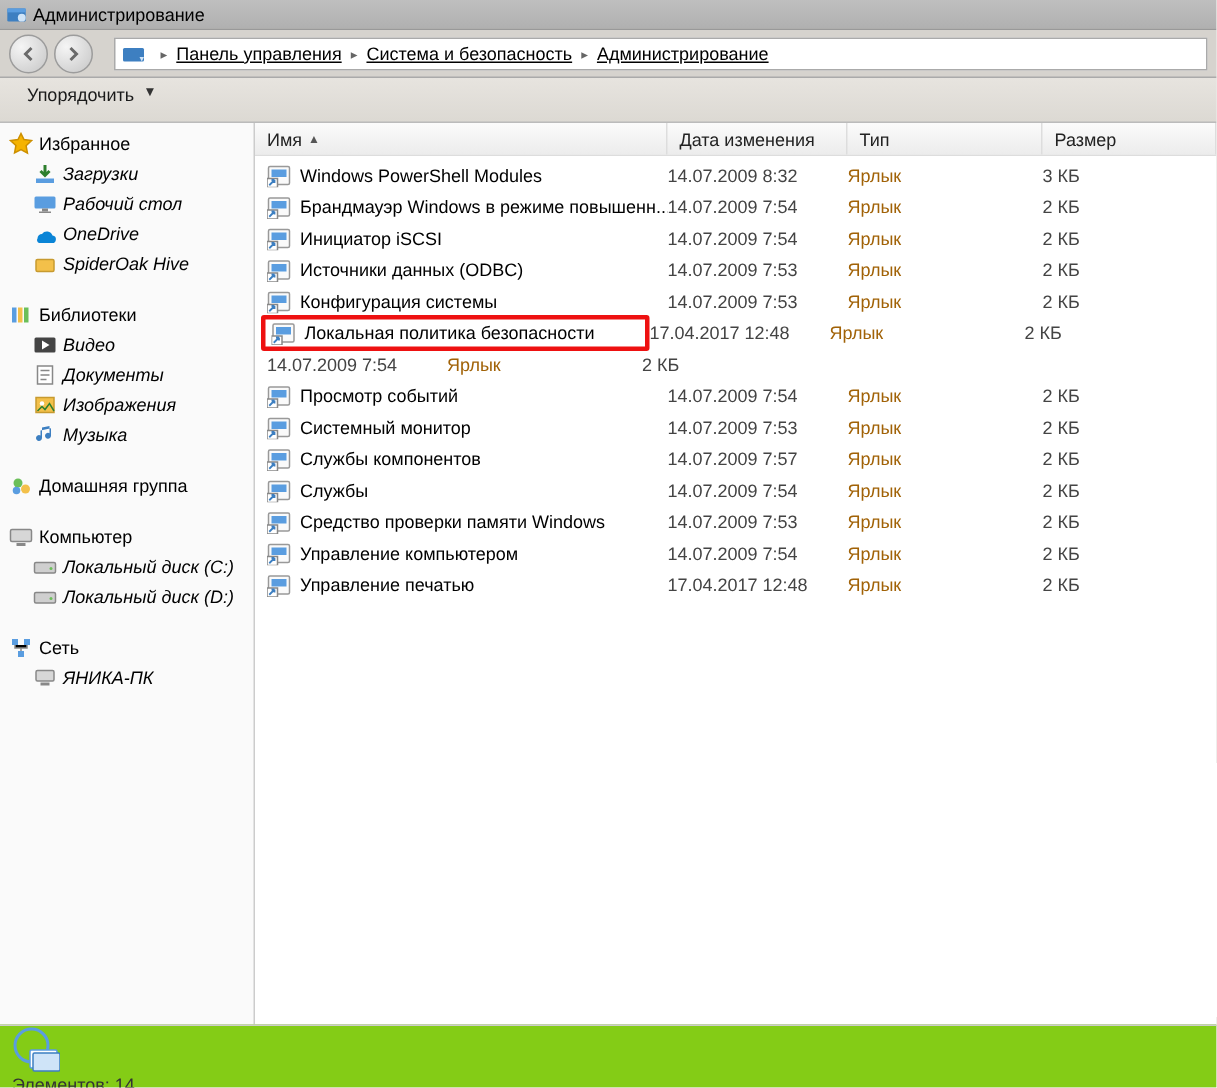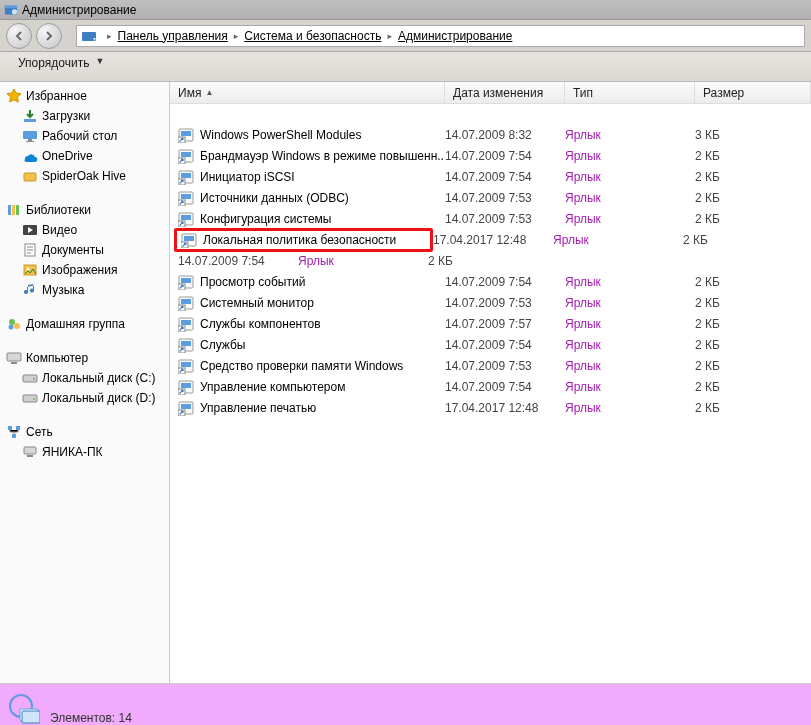--- a/index.html
+++ b/index.html
@@ -81,69 +81,70 @@
   .side-group-header, .side-item {
     display: flex; align-items: center;
     height: 20px;
     padding: 0 6px;
     font-size: 12px;
     white-space: nowrap;
     overflow: hidden;
     text-overflow: ellipsis;
   }
   .side-group-header { font-weight: normal; }
-  .side-item { padding-left: 22px; }
+  .side-item { padding-left: 22px; font-style: italic; }
   .side-icon { width: 16px; height: 16px; margin-right: 4px; display: inline-flex; align-items: center; justify-content: center; font-size: 12px; }
   .main { flex: 1; display: flex; flex-direction: column; }
   .columns {
     display: flex;
     height: 22px;
     border-bottom: 1px solid #ddd;
     background: linear-gradient(#fbfbfb,#ececec);
   }
   .col-header {
     border-right: 1px solid #ddd;
     display: flex; align-items: center;
     padding: 0 8px;
     font-size: 12px; color: #222;
     position: relative;
   }
   .col-name { width: 275px; }
   .col-date { width: 120px; }
   .col-type { width: 130px; }
   .col-size { flex: 1; }
   .sort-arrow { font-size: 8px; margin-left: 4px; color: #555; }
-  .file-list { flex: 1; overflow-y: auto; padding-top: 20px; }
+  .file-list { flex: 1; overflow-y: auto; padding-top: 2px; }
   .file-row {
     display: flex;
     height: 21px;
     align-items: center;
     font-size: 12px;
     padding-left: 8px;
   }
   .file-row .cell-name { width: 267px; display: flex; align-items: center; overflow: hidden; white-space: nowrap; text-overflow: ellipsis; }
   .file-row .cell-date { width: 120px; color: #444; }
-  .file-row .cell-type { width: 130px; color: #a21caf; }
+  .file-row .cell-type { width: 130px; color: #a16207; }
   .file-row .cell-size { flex: 1; text-align: left; padding-right: 40px; color: #444; }
   .file-icon { width: 16px; height: 16px; margin-right: 6px; display: inline-flex; align-items: center; justify-content: center; }
   .file-row.highlight .cell-name {
     border: 3px solid #e11;
     border-radius: 2px;
     padding: 0 4px;
     height: 24px;
     width: 259px;
     margin-left: -4px;
     align-items: center;
   }
   .statusbar {
     height: 42px;
     border-top: 1px solid #ccc;
-    display: flex; align-items: flex-end;
+    display: flex; align-items: flex-start;
     padding: 0 8px;
-    background: #f0abfc;
+    background: #84cc16;
+    flex-direction: column;
   }
   .status-icon { width: 32px; height: 32px; margin-right: 10px; }
   .status-text { font-size: 12px; color: #333; }
   
   svg { display: block; }
 </style>
 </head>
 <body>
 
 <div class="window-frame">

